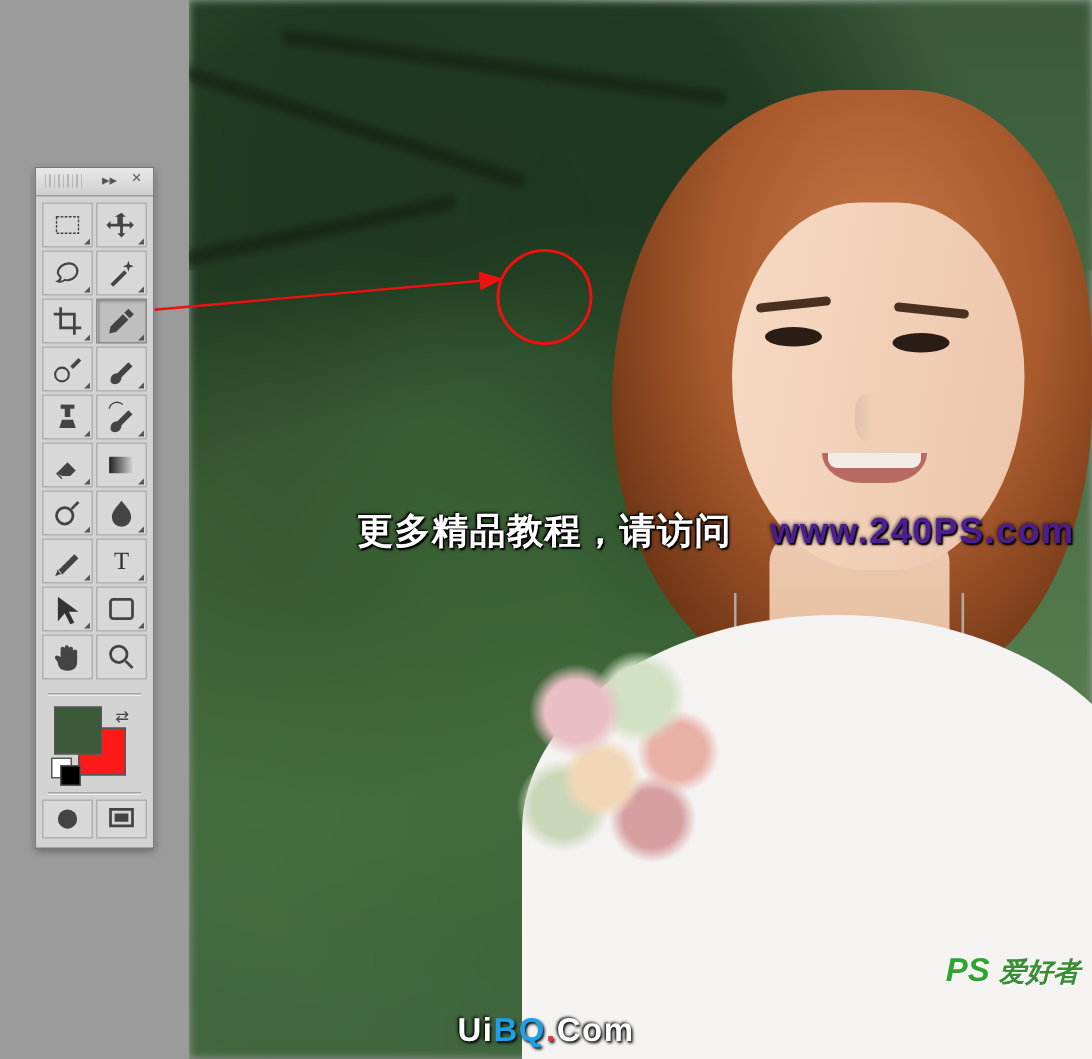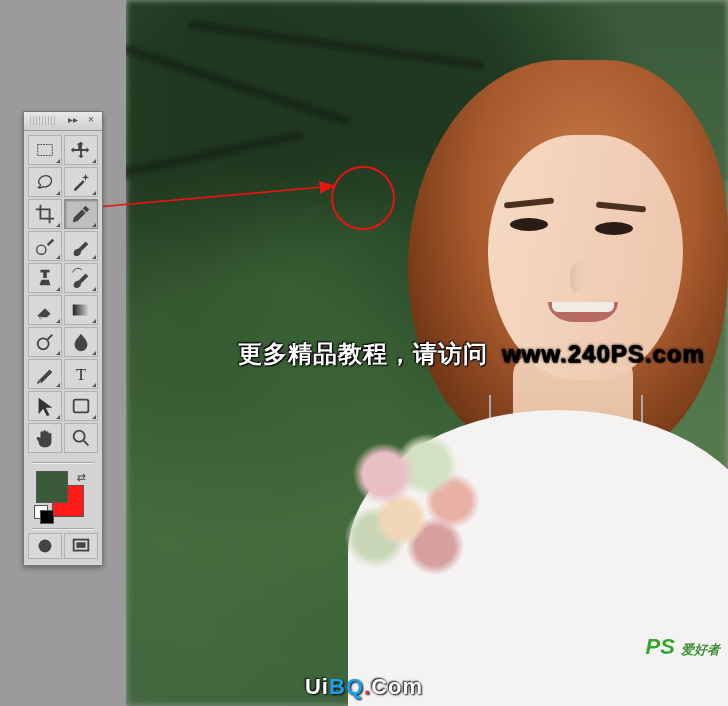--- a/index.html
+++ b/index.html
@@ -47,23 +47,23 @@
   .mouth{position:absolute;right:110px;top:302px;width:70px;height:20px;border-radius:0 0 40px 40px/0 0 30px 30px;background:#b66a62;}
   .teeth{position:absolute;right:114px;top:302px;width:62px;height:10px;background:#f1ece6;border-radius:0 0 6px 6px;}
   .necklace{position:absolute;right:85px;top:395px;width:150px;height:90px;border:2px solid rgba(180,180,180,0.9);border-top:none;border-radius:0 0 120px 120px/0 0 90px 90px;}
 
   
   .sample-circle{position:absolute;left:331px;top:166px;width:60px;height:60px;border:2px solid #e11;border-radius:50%;}
   .arrow-svg{position:absolute;left:84px;top:170px;pointer-events:none;}
 
   .center-text{position:absolute;left:210px;top:338px;white-space:nowrap;font-weight:700;font-size:24px;letter-spacing:1px;}
   .center-text .zh{color:#fff;text-shadow:0 0 3px #000,1px 1px 1px #000,-1px -1px 1px #000;margin-left:28px;}
-  .center-text .url{color:#000000;margin-left:6px;text-shadow:0 0 3px #000,1px 1px 1px #000;}
+  .center-text .url{color:#4c1d95;margin-left:18px;text-shadow:0 0 3px #000,1px 1px 1px #000;}
   .ps-mark{position:absolute;right:8px;bottom:46px;font-style:italic;font-weight:bold;font-size:22px;color:#2fa52f;text-shadow:1px 1px 0 #fff;}
-  .ps-mark small{font-size:13px;color:#3a8f36;}
+  .ps-mark small{font-size:18px;color:#3a8f36;}
   .uibq{position:absolute;left:50%;bottom:6px;transform:translateX(-50%);font-weight:bold;font-size:22px;letter-spacing:1px;}
   .uibq .w{color:#fff;text-shadow:1px 1px 2px #000,-1px -1px 2px #000;}
   .uibq .b{color:#1fa0e6;text-shadow:1px 1px 2px #000;}
   .uibq .c{color:#e03a2a;text-shadow:1px 1px 2px #000;}
 
   
   .tools-panel{position:absolute;left:23px;top:111px;width:78px;background:#d3d3d3;border:1px solid #777;box-shadow:0 2px 5px rgba(0,0,0,0.35);}
   .panel-head{height:18px;background:linear-gradient(#e8e8e8,#cfcfcf);border-bottom:1px solid #999;position:relative;}
   .panel-head .grip{position:absolute;left:6px;top:4px;width:26px;height:9px;
     background:repeating-linear-gradient(90deg,#9a9a9a 0 1px,transparent 1px 3px);opacity:.55;}

